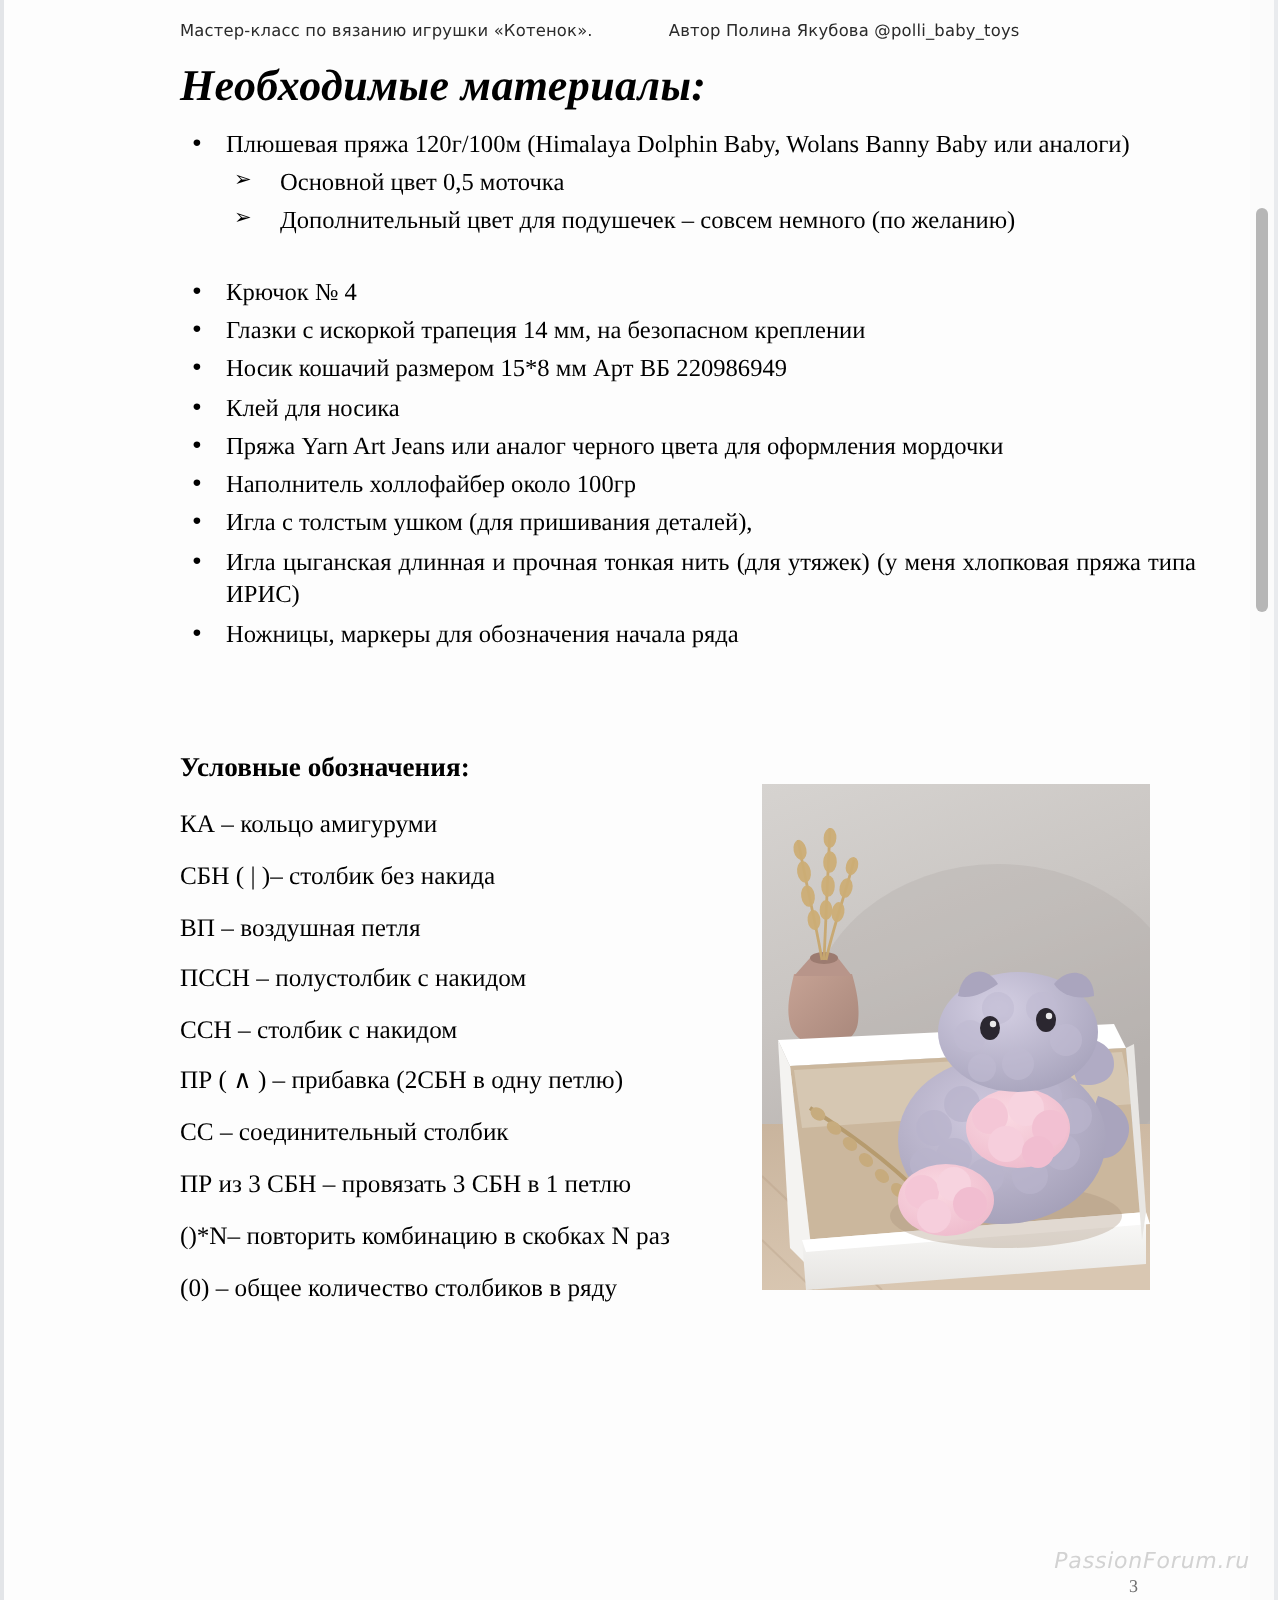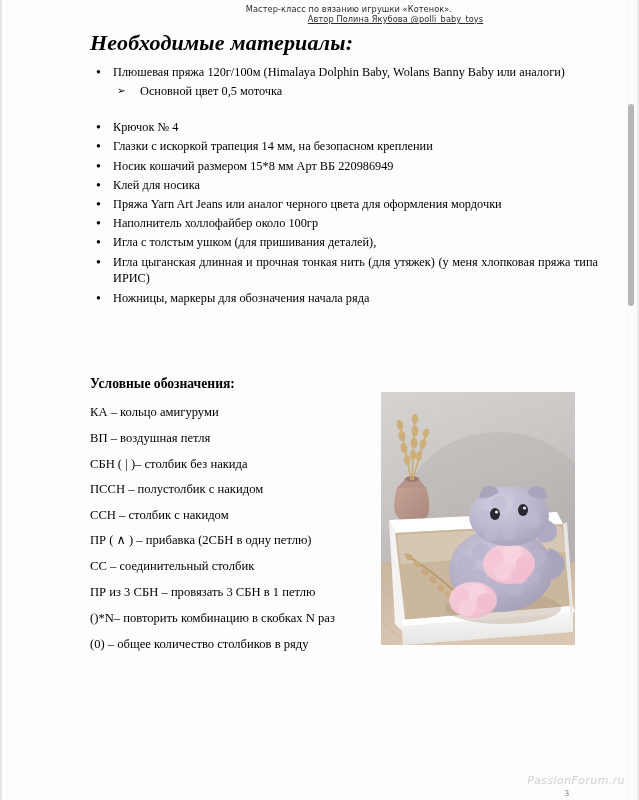--- a/index.html
+++ b/index.html
@@ -30,38 +30,36 @@
   }
 
   
   .doc-header {
     position: absolute;
     left: 0; top: 4px;
     width: 620px;
     height: 16px;
     padding: 0 14px 0 88px;
     display: flex;
-    align-items: center;
-    flex-direction: column;
+    align-items: flex-end;
   }
   .doc-header .hdr-left {
     font-family: "DejaVu Sans", "Liberation Sans", sans-serif;
     font-size: 8.2px;
     color: #2b2b2b;
     letter-spacing: 0.1px;
     white-space: nowrap;
   }
   .doc-header .hdr-right {
     font-family: "DejaVu Sans", "Liberation Sans", sans-serif;
     font-size: 8.2px;
     color: #2b2b2b;
     letter-spacing: 0.1px;
     white-space: nowrap;
-    margin-left: 93px;
-    text-decoration: underline;
+    margin-left: 38px;
   }
 
   
   .content {
     position: absolute;
     left: 88px;
     top: 30px;
     width: 508px;
   }
 
@@ -221,20 +219,23 @@
   <div class="content">
     <h1 class="section-title">Необходимые материалы:</h1>
 
     <ul class="materials">
       <li>
         <span class="justified">Плюшевая пряжа 120г/100м (Himalaya Dolphin Baby, Wolans Banny Baby или аналоги)</span>
         <ul class="subitems">
           <li>
             <span>Основной цвет 0,5 моточка</span>
           </li>
+          <li>
+            <span>Дополнительный цвет для подушечек – совсем немного (по желанию)</span>
+          </li>
         </ul>
       </li>
       <li>
         <span>Крючок №  4</span>
       </li>
       <li>
         <span>Глазки с искоркой трапеция 14 мм, на безопасном креплении</span>
       </li>
       <li>
         <span>Носик кошачий размером 15*8 мм Арт ВБ 220986949</span>
@@ -257,22 +258,22 @@
       <li>
         <span>Ножницы, маркеры для обозначения начала ряда</span>
       </li>
     </ul>
   </div>
 
   <div class="legend-wrap">
     <h2 class="legend-title">Условные обозначения:</h2>
     <div class="legend-list">
       <div class="legend-row">КА – кольцо амигуруми</div>
+      <div class="legend-row">СБН ( | )– столбик без накида</div>
       <div class="legend-row">ВП – воздушная петля</div>
-      <div class="legend-row">СБН ( | )– столбик без накида</div>
       <div class="legend-row">ПССН – полустолбик с накидом</div>
       <div class="legend-row">ССН – столбик с накидом</div>
       <div class="legend-row">ПР ( ∧ ) – прибавка (2СБН в одну петлю)</div>
       <div class="legend-row">СС – соединительный столбик</div>
       <div class="legend-row">ПР из 3 СБН – провязать 3 СБН в 1 петлю</div>
       <div class="legend-row wrap">()*N– повторить комбинацию в скобках  N раз</div>
       <div class="legend-row">(0) – общее количество столбиков в ряду</div>
     </div>
   </div>
 

